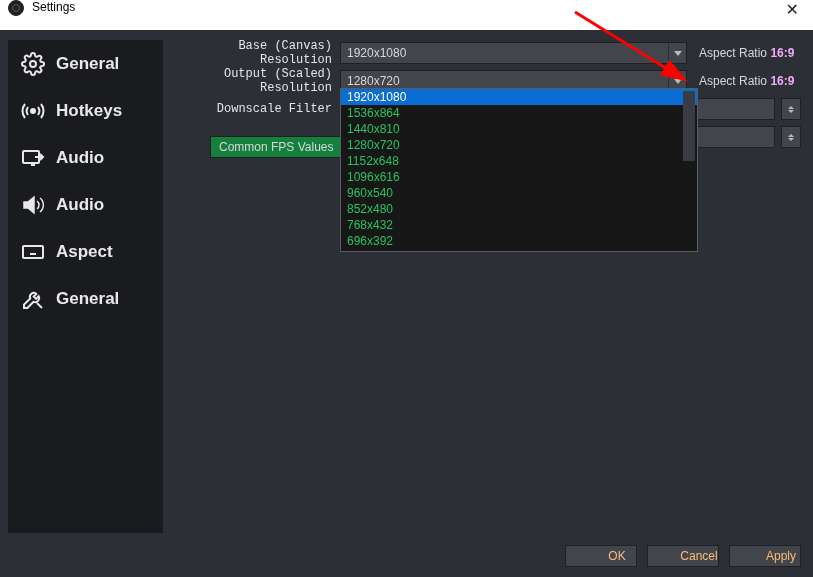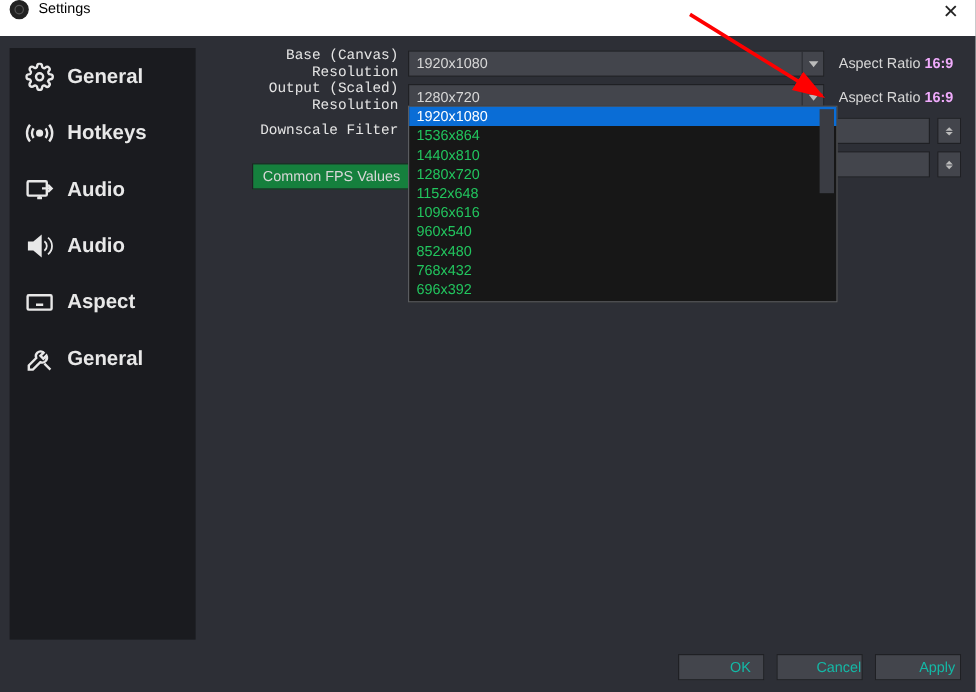--- a/index.html
+++ b/index.html
@@ -44,21 +44,21 @@
   .btnbox { height: 22px; background: #15803d; border: 1px solid #1f2024; display:flex; align-items:center; padding:0 8px; gap:8px;margin-top:19px; }
 
   
   .dropdown { position: absolute; left: 168px; top: 48px; width: 358px; background: #171717; border: 1px solid #5a5c60; z-index: 10; padding-bottom:2px; }
   .dropdown .opt { height: 16px; line-height:16px; padding: 0 6px; color: #22c55e; cursor: pointer; font-size:12px; }
   .dropdown .opt.sel { background: #0a6dd6; color: #fff; }
   .dropdown .scrollbar { position:absolute; right:2px; top:2px; width:12px; height:70px; background:#3a3c43; }
 
   
   .buttons { position: absolute; right: 12px; bottom: 10px; display: flex; gap: 10px; }
-  .btn { width: 72px; height: 22px; background: #43454c; border: 1px solid #1f2024; color: #14b8a6; display:flex; align-items:center; justify-content:center; cursor:pointer; font-size:12px;padding-left:32px; }
+  .btn { width: 72px; height: 22px; background: #43454c; border: 1px solid #1f2024; color: #fdba74; display:flex; align-items:center; justify-content:center; cursor:pointer; font-size:12px;padding-left:32px; }
 
   
   .arrow { position: absolute; pointer-events: none; z-index: 20; }
 
   
   .chev { width:0; height:0; border-left:4px solid transparent; border-right:4px solid transparent; border-top:5px solid #bbb; }
 </style>
 </head>
 <body>
 

